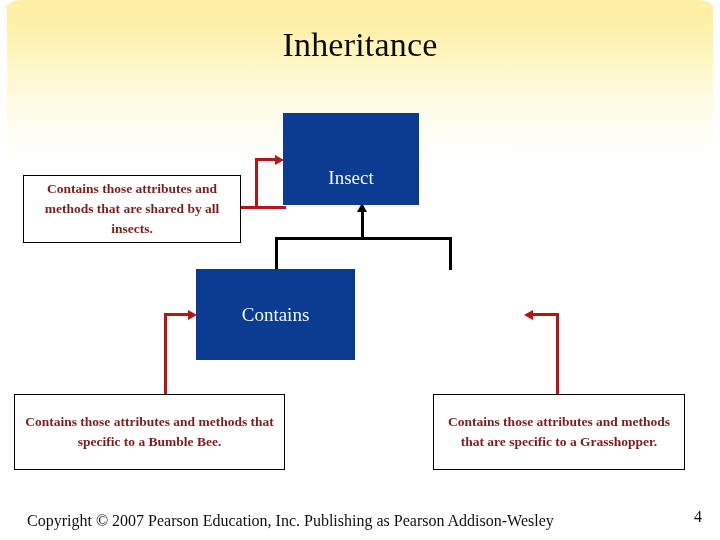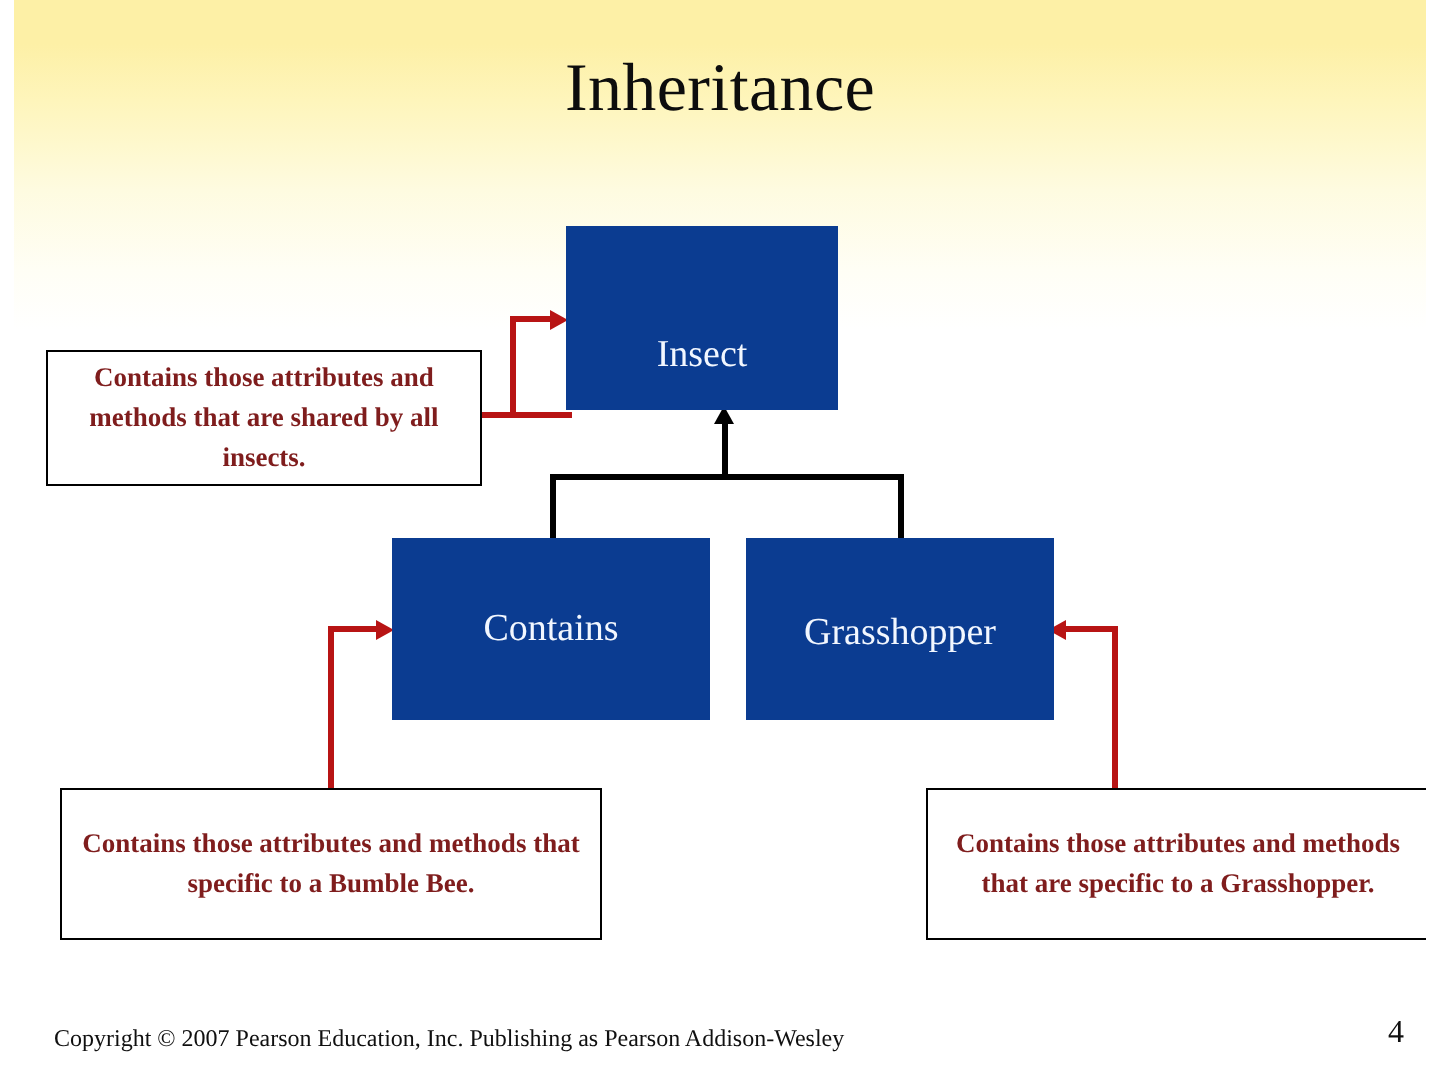--- a/index.html
+++ b/index.html
@@ -19,20 +19,21 @@
     height: 540px;
     background: linear-gradient(to bottom,
         #fdf0a6 0px,
         #fdf0a6 22px,
         #fef5bb 50px,
         #fefbe0 95px,
         #fffef5 135px,
         #ffffff 165px,
         #ffffff 540px);
     overflow: hidden;
+    border-radius: 21px;
   }
   
   #slide::before,
   #slide::after {
     content: "";
     position: absolute;
     top: 0;
     width: 7px;
     height: 540px;
     background: #ffffff;
@@ -96,26 +97,26 @@
     justify-content: center;
     padding: 2px 6px;
     box-sizing: border-box;
     z-index: 25;
   }
   #note-insect {
     left: 23px; top: 175px;
     width: 218px; height: 68px;
   }
   #note-bumblebee {
-    left: 30px; top: 394px;
+    left: 14px; top: 394px;
     width: 271px; height: 76px;
   }
   #note-grasshopper {
     left: 433px; top: 394px;
-    width: 252px; height: 76px; margin-left: 30px;
+    width: 252px; height: 76px;
   }
 
   
   .seg { position: absolute; z-index: 10; }
   .seg-black { background: #000000; }
   .seg-red   { background: #b81414; }
 
   .arrow { position: absolute; width: 0; height: 0; z-index: 12; }
   .arrow-up-black {
     border-left: 5px solid transparent;
@@ -131,21 +132,21 @@
     border-top: 5px solid transparent;
     border-bottom: 5px solid transparent;
     border-right: 9px solid #b81414;
   }
 
   #footer-copyright {
     position: absolute;
     left: 27px;
     top: 512px;
     font-family: "Liberation Serif", serif;
-    font-size: 12px;
+    font-size: 16px;
     color: #101010;
     white-space: nowrap;
   }
   #footer-pagenum {
     position: absolute;
     left: 694px;
     top: 508px;
     font-family: "Liberation Serif", serif;
     font-size: 16px;
     color: #101010;
@@ -181,23 +182,20 @@
   <div class="arrow arrow-left-red" style="left:524px; top:310px;"></div>
 
   <div id="box-insect" class="class-box">
     <span class="box-label">Insect</span>
   </div>
 
   <div id="box-bumblebee" class="class-box">
     <span class="box-label">Contains</span>
   </div>
 
-  <div id="box-grasshopper" class="class-box">
-    <span class="box-label">Grasshopper</span>
-  </div>
 
   <div id="note-insect" class="note-box">
     <span>Contains those attributes and methods that are shared by all insects.</span>
   </div>
 
   <div id="note-bumblebee" class="note-box">
     <span>Contains those attributes and methods that specific to a Bumble Bee.</span>
   </div>
 
   <div id="note-grasshopper" class="note-box">

